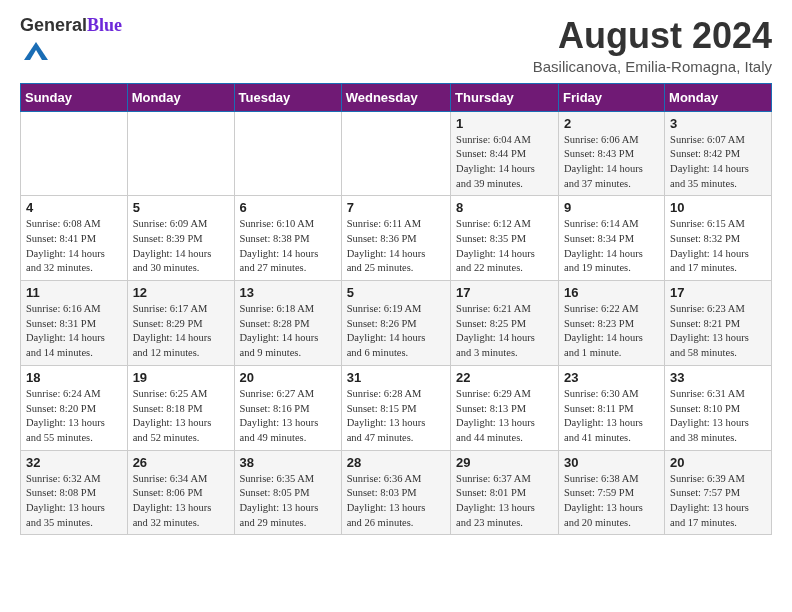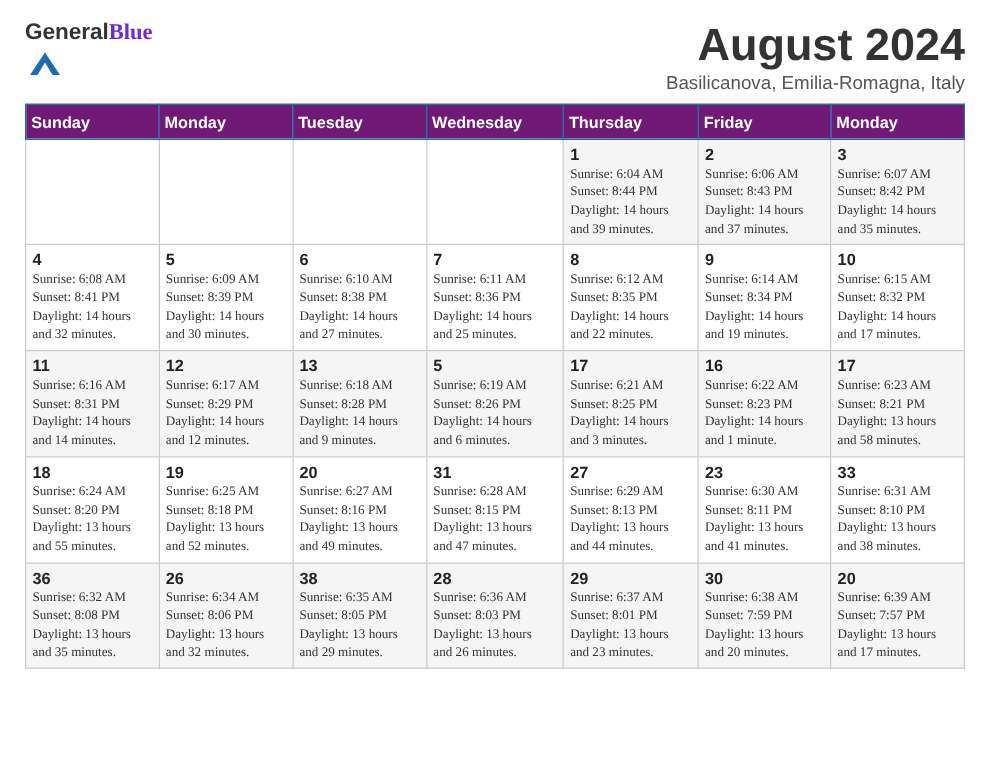--- a/index.html
+++ b/index.html
@@ -219,35 +219,35 @@
           </td>
           <td>
             <span class="day-number">20</span>
             <div class="day-info">Sunrise: 6:27 AM<br>Sunset: 8:16 PM<br>Daylight: 13 hours<br>and 49 minutes.</div>
           </td>
           <td>
             <span class="day-number">31</span>
             <div class="day-info">Sunrise: 6:28 AM<br>Sunset: 8:15 PM<br>Daylight: 13 hours<br>and 47 minutes.</div>
           </td>
           <td>
-            <span class="day-number">27</span>
+            <span class="day-number">22</span>
             <div class="day-info">Sunrise: 6:29 AM<br>Sunset: 8:13 PM<br>Daylight: 13 hours<br>and 44 minutes.</div>
           </td>
           <td>
             <span class="day-number">23</span>
             <div class="day-info">Sunrise: 6:30 AM<br>Sunset: 8:11 PM<br>Daylight: 13 hours<br>and 41 minutes.</div>
           </td>
           <td>
             <span class="day-number">33</span>
             <div class="day-info">Sunrise: 6:31 AM<br>Sunset: 8:10 PM<br>Daylight: 13 hours<br>and 38 minutes.</div>
           </td>
         </tr>
         <tr>
           <td>
-            <span class="day-number">36</span>
+            <span class="day-number">32</span>
             <div class="day-info">Sunrise: 6:32 AM<br>Sunset: 8:08 PM<br>Daylight: 13 hours<br>and 35 minutes.</div>
           </td>
           <td>
             <span class="day-number">26</span>
             <div class="day-info">Sunrise: 6:34 AM<br>Sunset: 8:06 PM<br>Daylight: 13 hours<br>and 32 minutes.</div>
           </td>
           <td>
             <span class="day-number">38</span>
             <div class="day-info">Sunrise: 6:35 AM<br>Sunset: 8:05 PM<br>Daylight: 13 hours<br>and 29 minutes.</div>
           </td>

